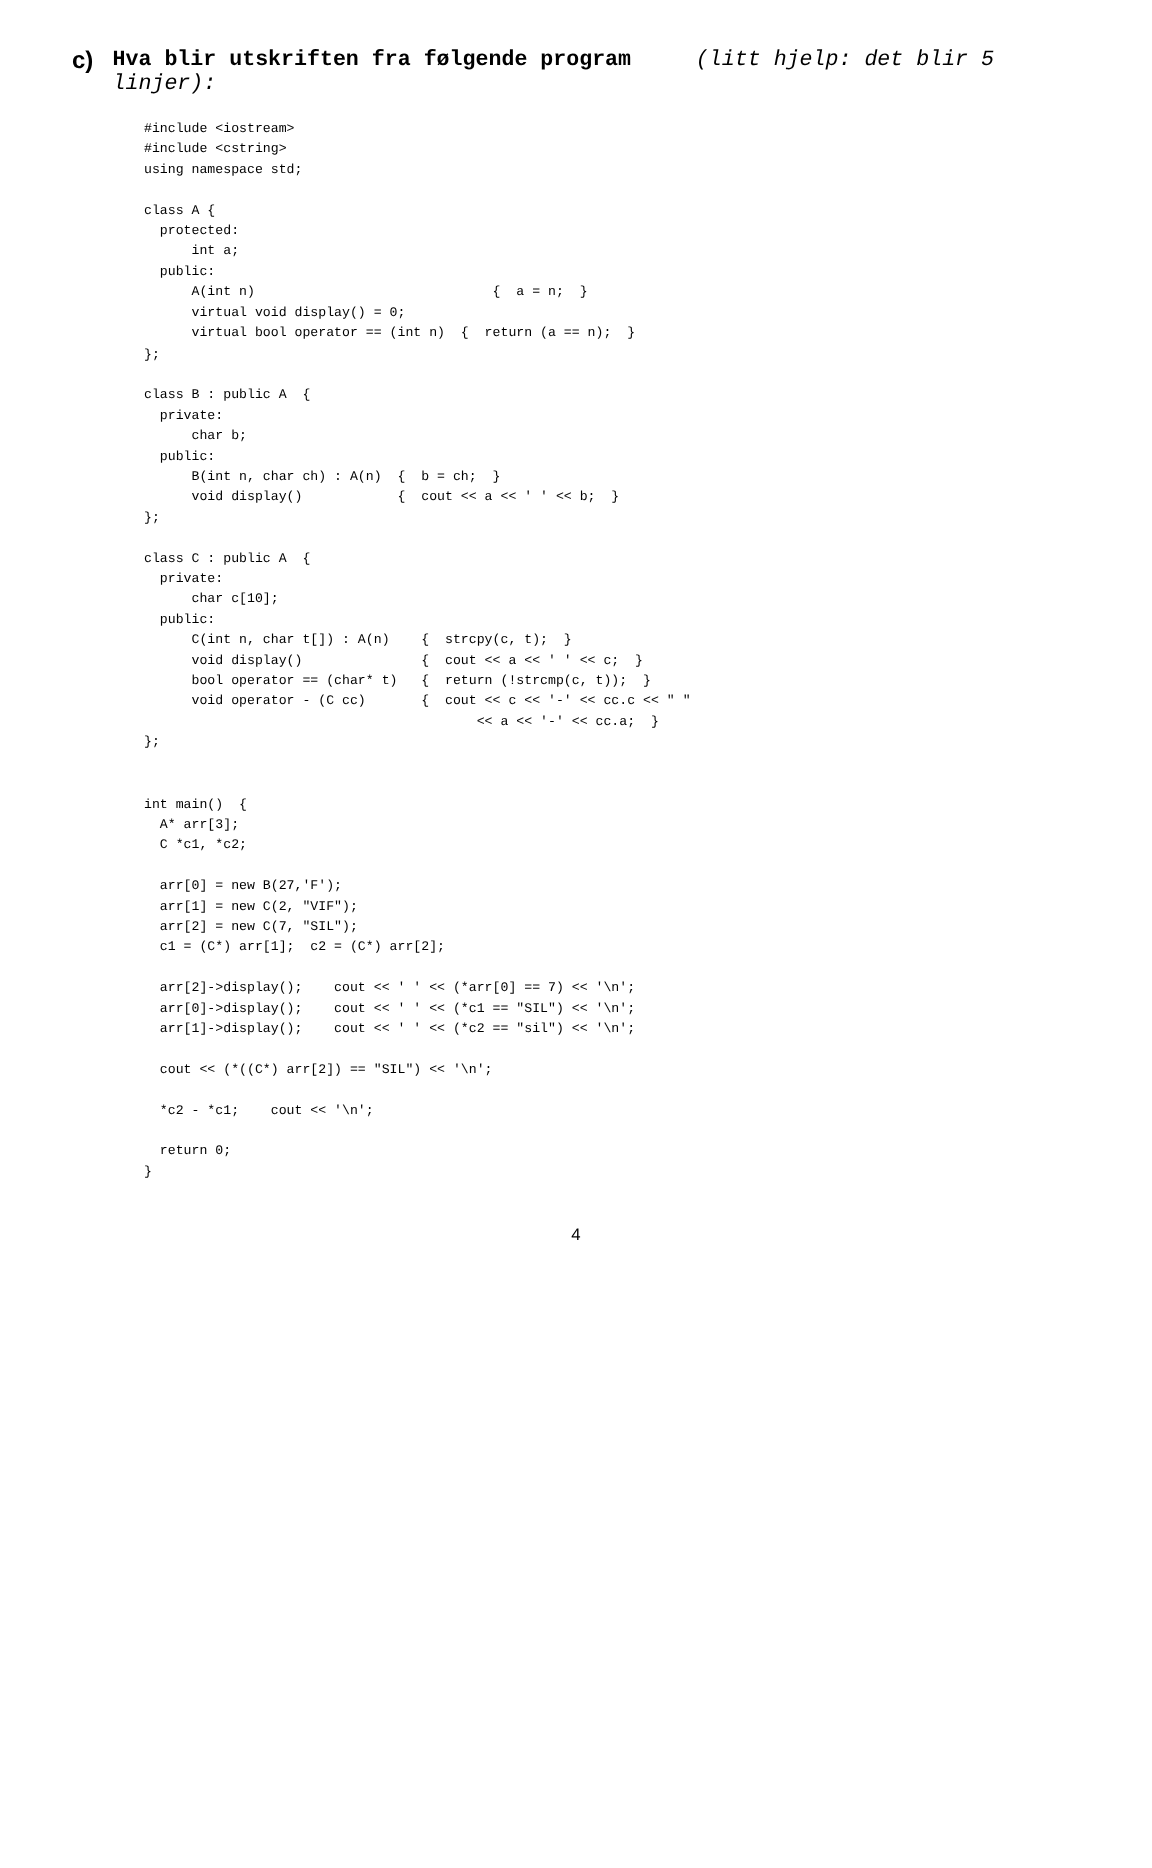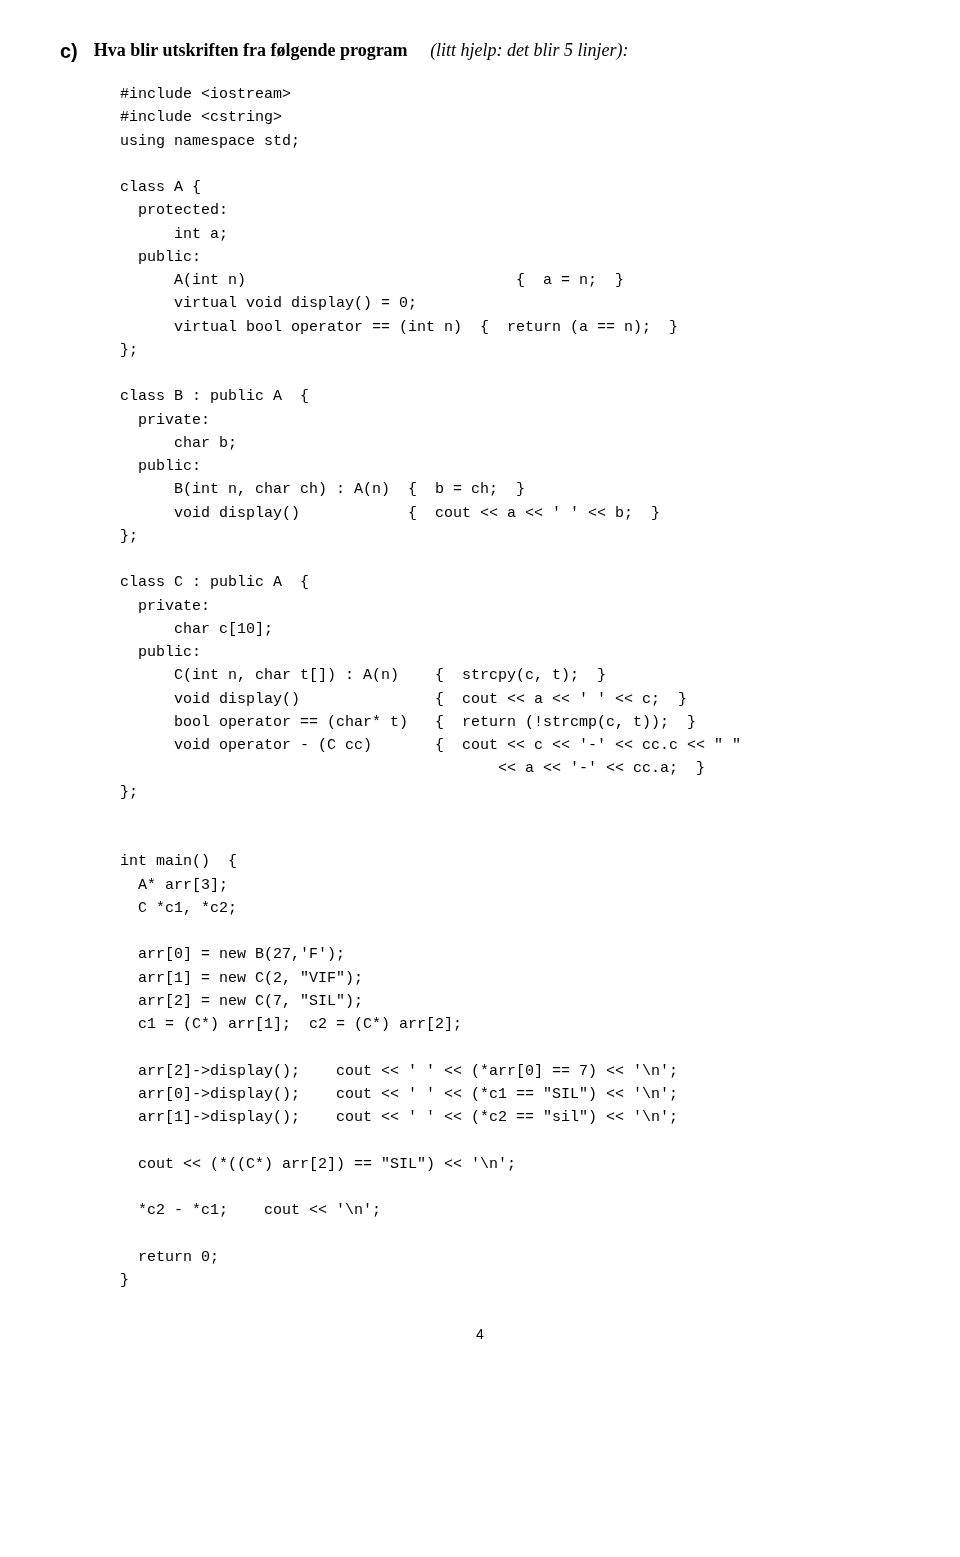--- a/index.html
+++ b/index.html
@@ -26,33 +26,33 @@
       margin-bottom: 20px;
     }
     .question-label {
       font-family: Arial, sans-serif;
       font-size: 20px;
       font-weight: bold;
       margin-right: 16px;
       flex-shrink: 0;
     }
     .question-title {
-      font-family: Liberation Serif, serif;
+      font-family: Liberation Mono, monospace;
       font-size: 18px;
       font-weight: bold;
     }
     .question-title .hint {
       font-weight: normal;
       font-style: italic;
     }
     .code-block {
       margin-top: 20px;
       margin-left: 60px;
       font-family: 'Courier New', Courier, monospace;
-      font-size: 15px;
+      font-size: 11px;
       line-height: 1.55;
       white-space: pre;
     }
     .page-number {
       position: absolute;
       bottom: 30px;
       left: 50%;
       transform: translateX(-50%);
       font-family: Arial, sans-serif;
       font-size: 14px;

